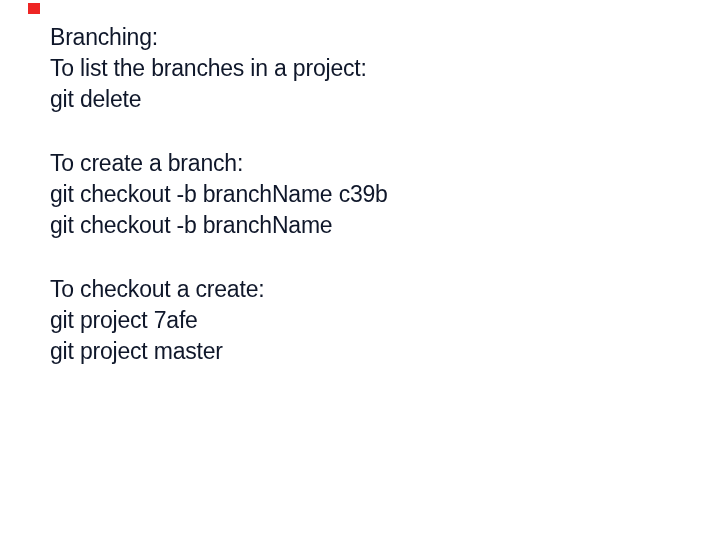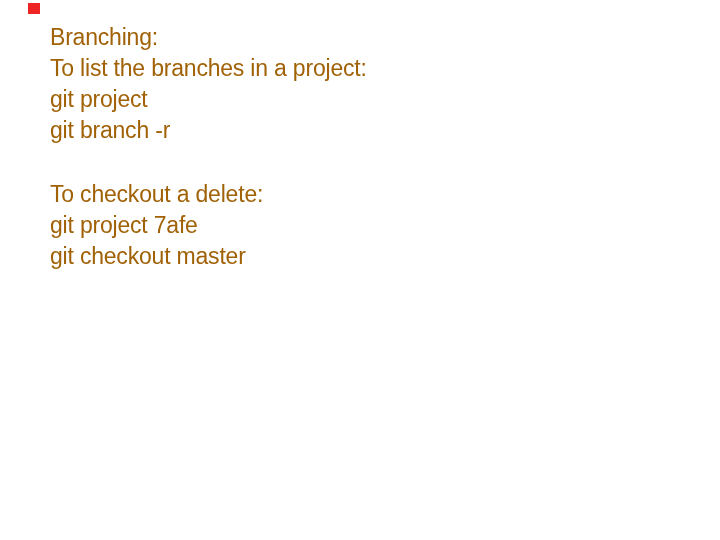--- a/index.html
+++ b/index.html
@@ -27,38 +27,42 @@
     left: 50px;
     top: 22px;
     right: 20px;
   }
   .text-block {
     margin: 0 0 33px 0;
   }
   .text-line {
     font-size: 23px;
     line-height: 31px;
-    color: #a16207;
+    color: #0f172a;
     white-space: pre;
     letter-spacing: -0.2px;
   }
 </style>
 </head>
 <body>
 
 <div class="slide" style="background: rgb(255, 255, 255);">
   <div class="corner-marker" style="background: rgb(238, 37, 36);"></div>
   <div class="content">
       <div class="text-block">
         <div class="text-line">Branching:</div>
         <div class="text-line">To list the branches in a project:</div>
-        <div class="text-line">git project</div>
-        <div class="text-line">git branch -r</div>
+        <div class="text-line">git delete</div>
+      </div>
+      <div class="text-block">
+        <div class="text-line">To create a branch:</div>
+        <div class="text-line">git checkout -b branchName c39b</div>
+        <div class="text-line">git checkout -b branchName</div>
       </div>
       <div class="text-block">
       </div>
       <div class="text-block">
-        <div class="text-line">To checkout a delete:</div>
+        <div class="text-line">To checkout a create:</div>
         <div class="text-line">git project 7afe</div>
-        <div class="text-line">git checkout master</div>
+        <div class="text-line">git project master</div>
       </div>
     </div>
 </div>
 
 </body></html>

